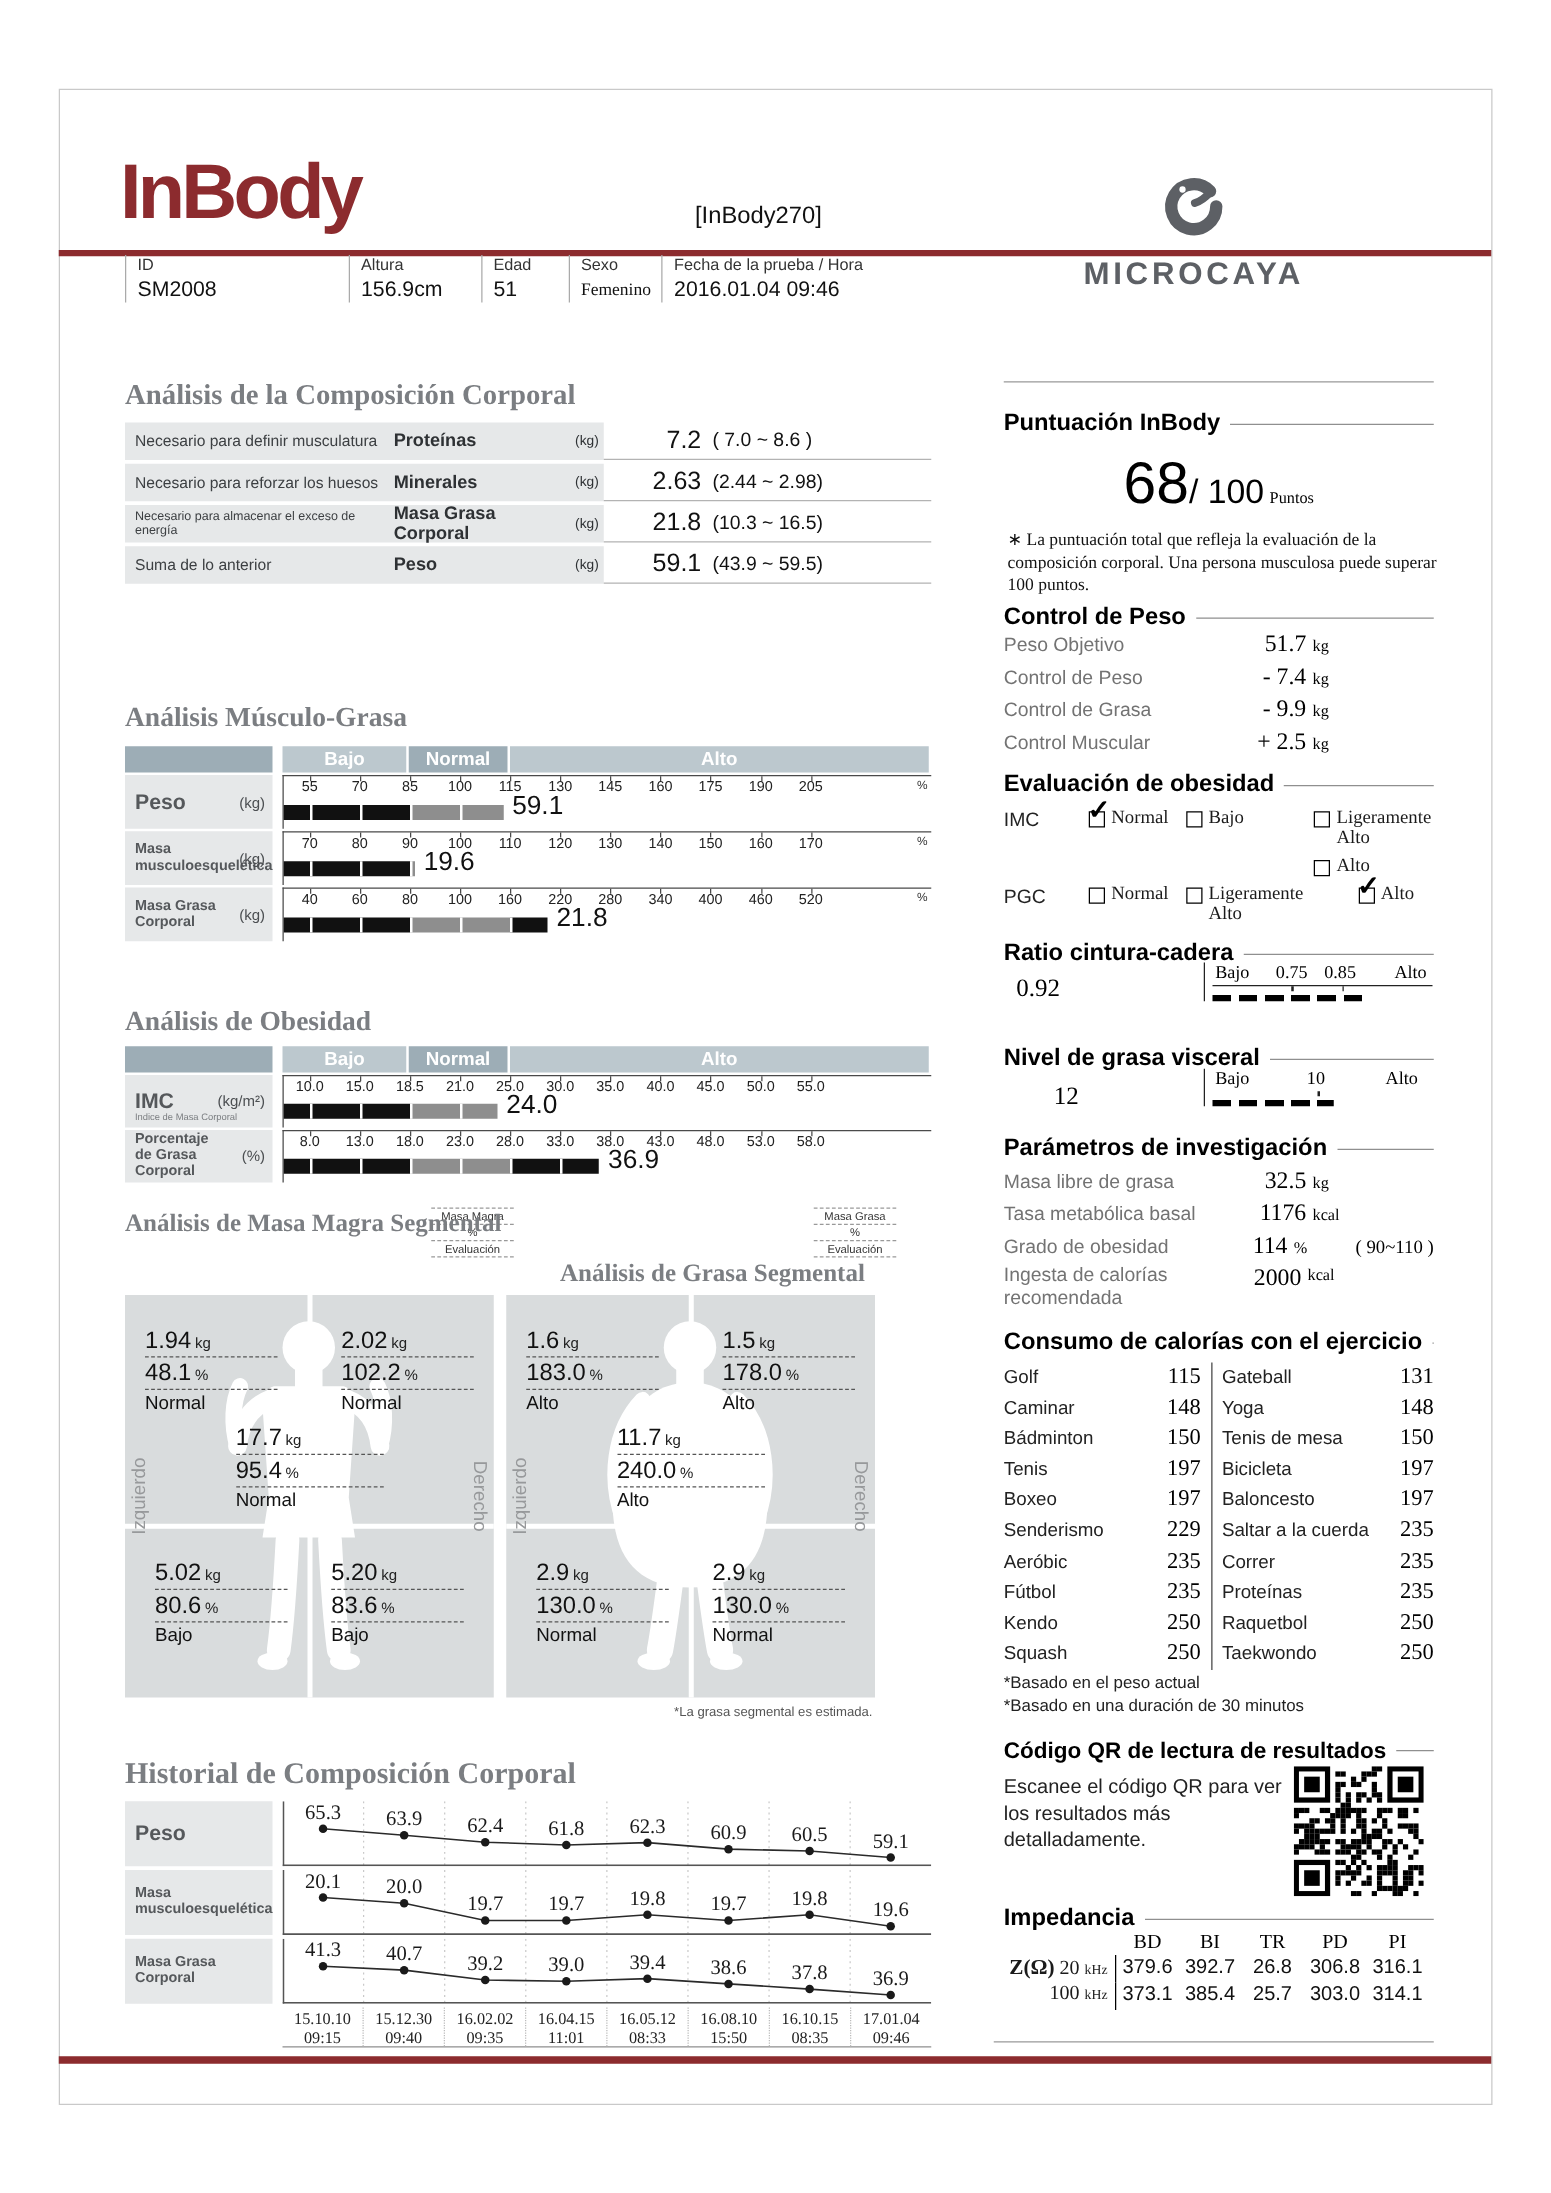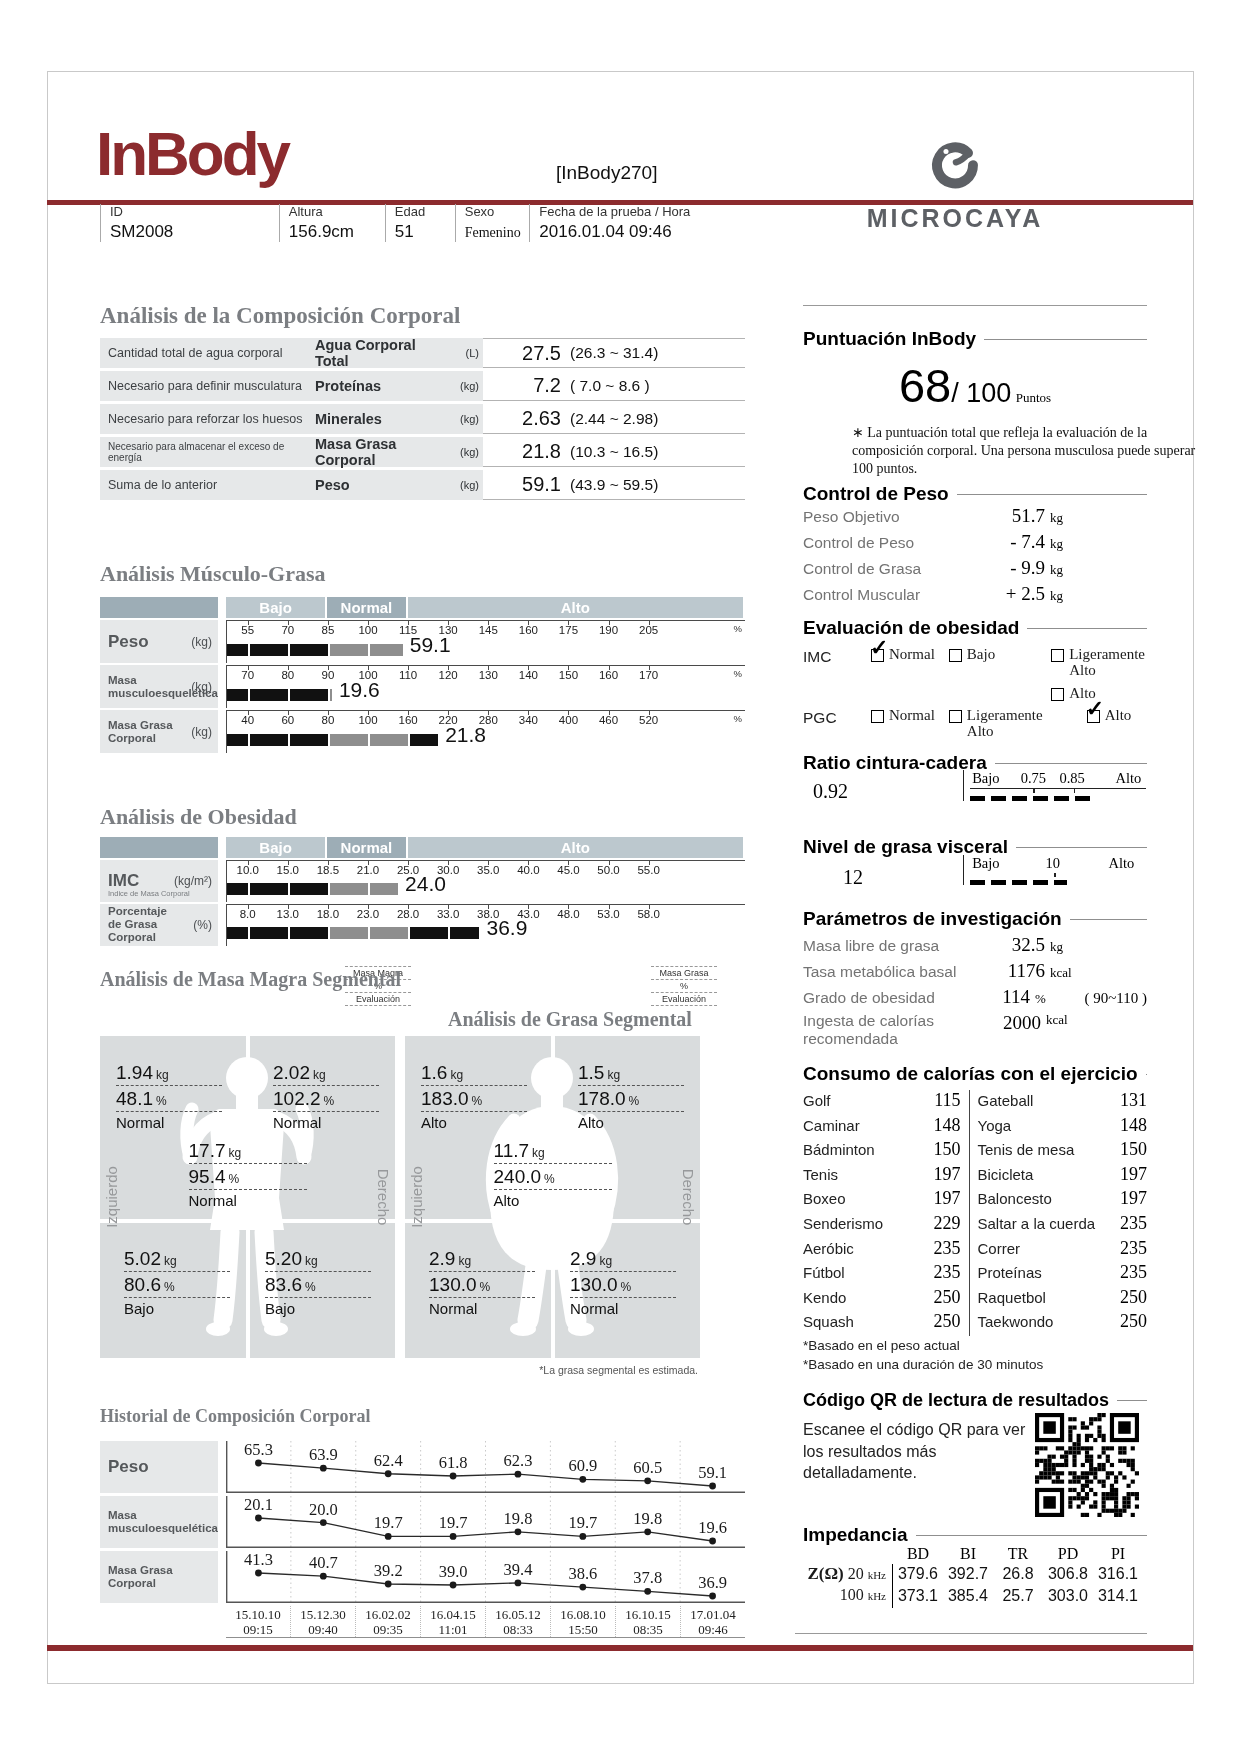--- a/index.html
+++ b/index.html
@@ -90,21 +90,21 @@
   
   .rtitle{position:absolute;left:803px;width:344px;font-size:19px;font-weight:bold;color:#000;display:flex;align-items:center;}
   .rtitle:after{content:"";flex:1;border-top:1px solid #8f8f8f;margin-left:8px;}
   #r-topline{position:absolute;left:803px;top:305px;width:344px;border-top:1px solid #999;}
   #r-botline{position:absolute;left:795px;top:1633px;width:352px;border-top:1px solid #999;}
 
   #score-line{position:absolute;left:803px;top:358px;width:344px;text-align:center;}
   #score-val{font-size:47px;color:#000;}
   #score-of{font-size:27px;color:#000;}
   #score-unit{font-family:"Liberation Serif",serif;font-size:13px;color:#000;}
-  #score-note{position:absolute;left:852px;top:424px;width:348px;font-family:"Liberation Serif",serif;font-size:14px;line-height:1.28;color:#111;}
+  #score-note{position:absolute;left:806px;top:424px;width:348px;font-family:"Liberation Serif",serif;font-size:14px;line-height:1.28;color:#111;}
 
   .kv-rows{position:absolute;left:803px;width:300px;}
   .kv-row{display:flex;align-items:baseline;height:26px;}
   .kv-label{width:172px;font-size:15.5px;color:#737373;}
   .kv-value{width:70px;text-align:right;font-family:"Liberation Serif",serif;font-size:19px;color:#000;}
   .kv-unit{width:40px;padding-left:5px;font-family:"Liberation Serif",serif;font-size:13px;color:#000;}
   .kv-extra{font-family:"Liberation Serif",serif;font-size:15px;color:#000;padding-left:12px;white-space:nowrap;}
 
   .eval-row{position:absolute;left:803px;display:flex;}
   .eval-label{width:68px;font-size:15.5px;color:#222;padding-top:3px;}
@@ -179,31 +179,20 @@
       <div class="id-value">Femenino</div>
     </div>
     <div class="id-field f4" style="width: 223px;">
       <div class="id-label">Fecha de la prueba / Hora</div>
       <div class="id-value">2016.01.04 09:46</div>
     </div>
   </div>
 
 <div class="ltitle" style="top:303px;font-size:23px;">Análisis de la Composición Corporal</div>
 <div id="comp-table">
-    <div class="comp-row first">
-      <div class="comp-gray">
-        <div class="comp-desc">Cantidad total de agua corporal</div>
-        <div class="comp-name">Agua Corporal Total</div>
-        <div class="comp-unit">(L)</div>
-      </div>
-      <div class="comp-vals">
-        <span class="comp-value">27.5</span>
-        <span class="comp-range">(26.3 ~ 31.4)</span>
-      </div>
-    </div>
     <div class="comp-row">
       <div class="comp-gray">
         <div class="comp-desc">Necesario para definir musculatura</div>
         <div class="comp-name">Proteínas</div>
         <div class="comp-unit">(kg)</div>
       </div>
       <div class="comp-vals">
         <span class="comp-value">7.2</span>
         <span class="comp-range">( 7.0 ~ 8.6 )</span>
       </div>
@@ -565,21 +554,21 @@
     </div>
     <div class="seg-part pos-leg-right">
       <div class="ln"><span class="v">2.9</span><span class="u">kg</span></div>
       <div class="ln"><span class="v">130.0</span><span class="u">%</span></div>
       <div class="ev">Normal</div>
     </div>
   </div>
 
 <div id="seg-note">*La grasa segmental es estimada.</div>
 
-<div class="ltitle" style="top:1406px;font-size:18px;">Historial de Composición Corporal</div>
+<div class="ltitle" style="top:1406px;font-size:24px;">Historial de Composición Corporal</div>
 <div id="hist-table">
     <div class="hist-row">
       <div class="hist-label">
         <span class="nm" style="font-size: 17px;">Peso</span>
       </div>
       <div class="hist-chart">
         <svg viewBox="0 0 519 52" preserveAspectRatio="none">
           <line x1="64.875" y1="0" x2="64.875" y2="52" stroke="#c9c9c9" stroke-width="1" stroke-dasharray="1.5,3"></line>
           <line x1="129.75" y1="0" x2="129.75" y2="52" stroke="#c9c9c9" stroke-width="1" stroke-dasharray="1.5,3"></line>
           <line x1="194.625" y1="0" x2="194.625" y2="52" stroke="#c9c9c9" stroke-width="1" stroke-dasharray="1.5,3"></line>

